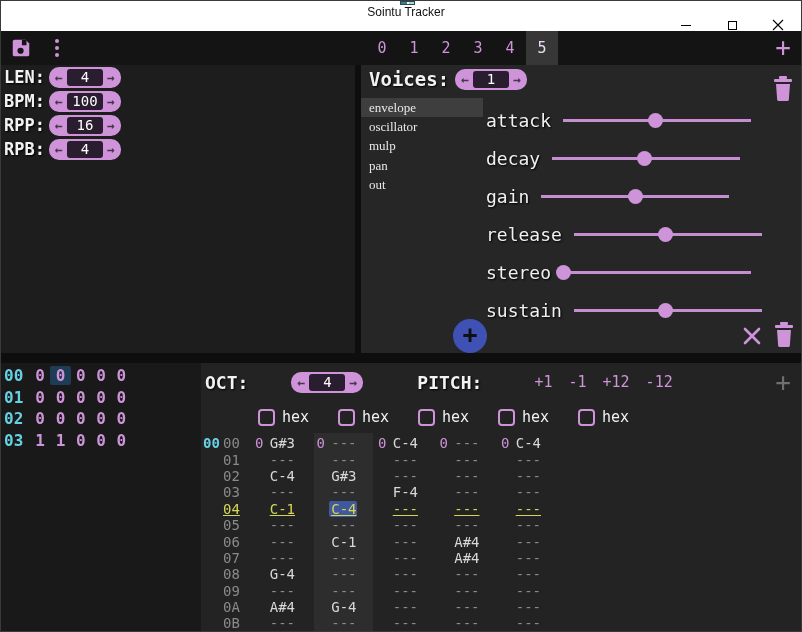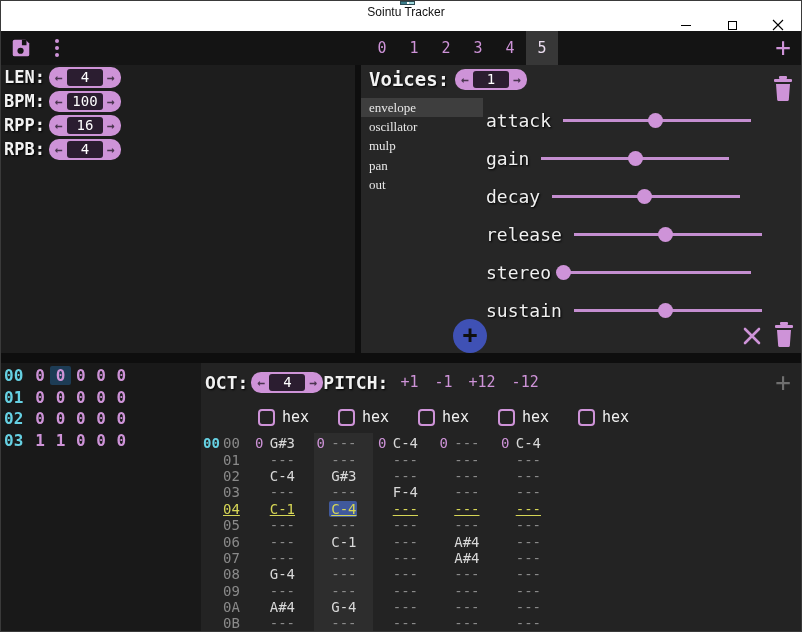--- a/index.html
+++ b/index.html
@@ -58,24 +58,24 @@
   .x-btn{position:absolute;right:40px;top:260px;width:22px;height:22px;}
   .trash-bottom{position:absolute;right:8px;top:257px;width:22px;height:25px;}
   
   .lower-left{position:absolute;left:0;top:362px;width:200px;height:270px;background:#191919;}
   .lower-right{position:absolute;left:200px;top:362px;width:602px;height:270px;background:#232323;}
   .order-rows{padding:2px 0 0 3px;}
   .order-row{display:flex;align-items:center;height:21.5px;font-size:16px;font-weight:700;}
   .order-num{width:26px;color:var(--cyan);}
   .order-cell{width:20.3px;text-align:center;color:var(--accent);border-radius:2px;}
   .order-cell.cursor{background:#1d3c55;}
-  .oct-row{position:absolute;left:4px;top:4px;display:flex;align-items:center;height:30px;}
+  .oct-row{position:absolute;left:4px;top:4px;display:flex;align-items:center;height:30px;gap:40px;}
   .oct-label,.pitch-label{font-size:18px;font-weight:700;color:#f2f2f2;text-shadow:1px 1px 2px #000;}
   .oct-row .stepper{margin-left:3px;}
-  .pitch-label{}
+  .pitch-label{margin-left:14px;}
   .pitch-btns{display:flex;gap:16px;margin-left:12px;}
   .pitch-btn{font-size:15px;color:var(--accent);}
   .gray-plus{position:absolute;right:12px;top:4px;font-size:26px;color:#6f6f6f;line-height:30px;}
   .hex-row{position:absolute;left:0;top:41px;height:26px;display:flex;align-items:center;padding-left:57px;}
   .hex-col{width:80px;display:flex;align-items:center;gap:7px;}
   .hex-box{width:17px;height:17px;border:2px solid var(--accent);border-radius:4px;background:transparent;}
   .hex-label{font-size:15px;color:#f0f0f0;}
   .pattern-grid{position:absolute;left:0;top:70px;right:0;bottom:0;overflow:hidden;}
   .track-highlight{position:absolute;left:113px;top:0;width:59px;height:100%;background:#2d2d2d;}
   .pat-rows{position:relative;padding:2px 0 0 2px;}
@@ -196,31 +196,31 @@
       </div>
     <div class="sliders">
         <div class="slider-row">
           <span class="slider-label">attack</span>
           <span class="slider-track">
             <span class="slider-line"></span>
             <span class="slider-thumb" style="left: 84.62px;"></span>
           </span>
         </div>
         <div class="slider-row">
+          <span class="slider-label">decay</span>
+          <span class="slider-track">
+            <span class="slider-line"></span>
+            <span class="slider-thumb" style="left: 84.62px;"></span>
+          </span>
+        </div>
+        <div class="slider-row">
           <span class="slider-label">gain</span>
           <span class="slider-track">
             <span class="slider-line"></span>
             <span class="slider-thumb" style="left: 86.5px;"></span>
-          </span>
-        </div>
-        <div class="slider-row">
-          <span class="slider-label">decay</span>
-          <span class="slider-track">
-            <span class="slider-line"></span>
-            <span class="slider-thumb" style="left: 84.62px;"></span>
           </span>
         </div>
         <div class="slider-row">
           <span class="slider-label">release</span>
           <span class="slider-track">
             <span class="slider-line"></span>
             <span class="slider-thumb" style="left: 84.62px;"></span>
           </span>
         </div>
         <div class="slider-row">

